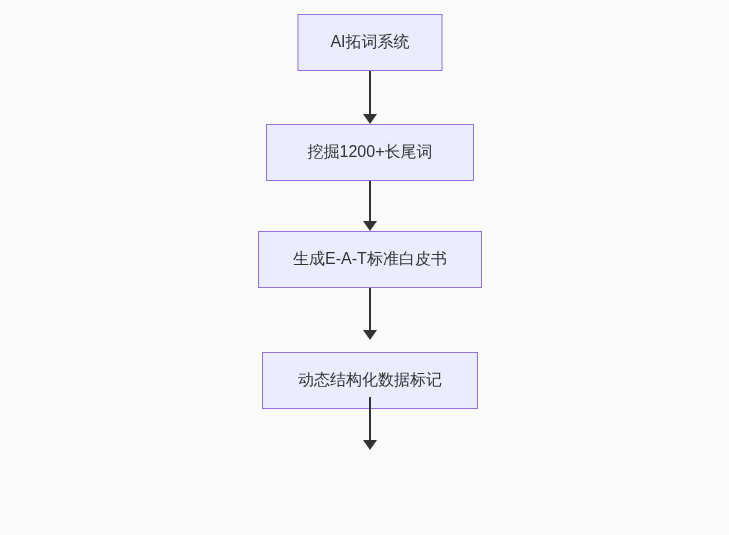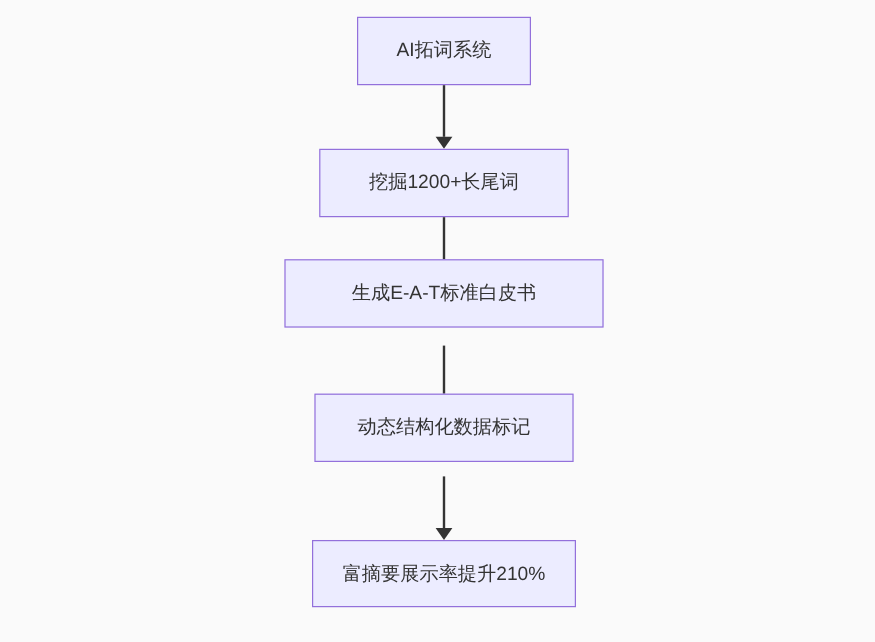--- a/index.html
+++ b/index.html
@@ -74,35 +74,32 @@
 
   <div class="node" style="top:124px; width:208px; height:57px;">
     <span>挖掘1200+长尾词</span>
   </div>
 
   <div class="arrow" style="top:181px; height:50px;">
     <div class="arrow-stem"></div>
     <div class="arrow-head"></div>
   </div>
 
-  <div class="node" style="top:216px; width:266px; height:57px;">
+  <div class="node" style="top:231px; width:224px; height:57px;">
     <span>生成E-A-T标准白皮书</span>
   </div>
 
   <div class="arrow" style="top:288px; height:52px;">
     <div class="arrow-stem"></div>
     <div class="arrow-head"></div>
   </div>
 
-  <div class="node" style="top:328px; width:216px; height:57px;">
+  <div class="node" style="top:352px; width:216px; height:57px;">
     <span>动态结构化数据标记</span>
   </div>
 
   <div class="arrow" style="top:397px; height:53px;">
     <div class="arrow-stem"></div>
     <div class="arrow-head"></div>
   </div>
 
-  <div class="node" style="top:450px; width:220px; height:56px;">
-    <span>富摘要展示率提升210%</span>
-  </div>
 
 </div>
 
 </body></html>

